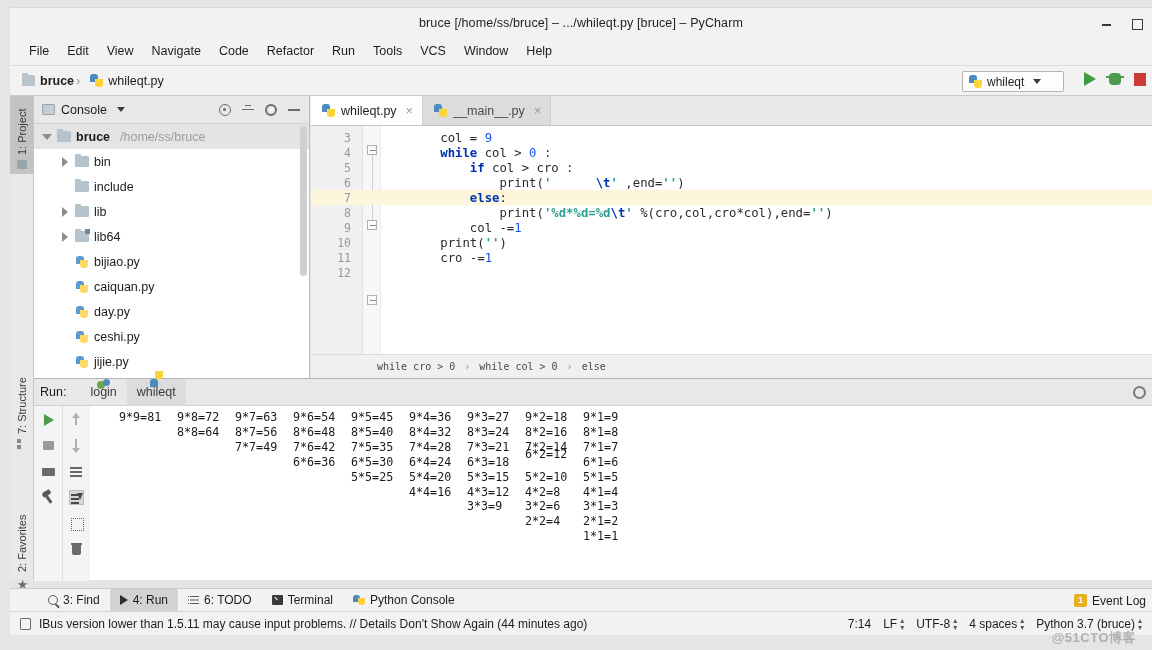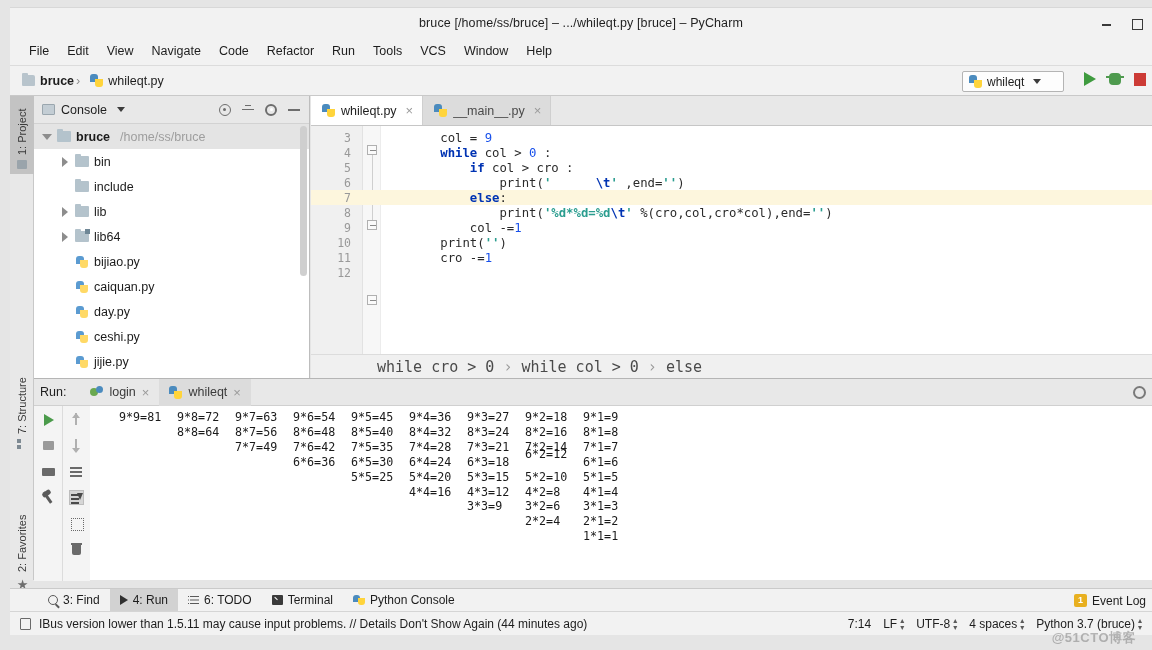--- a/index.html
+++ b/index.html
@@ -250,36 +250,36 @@
   }
   .fold-line {
     position: absolute; left: 60.5px; width: 1px; background: #cfcfcf;
   }
 
   .breadcrumb-bar {
     position: absolute; left: 0; bottom: 0; width: 100%; height: 24px;
     background: #f0f0f0; border-top: 1px solid #dcdcdc;
     display: flex; align-items: center; padding-left: 66px; gap: 0;
   }
-  .bc { font-size: 15px; color: #4a4a4a; }
+  .bc { font-size: 10px; color: #4a4a4a; }
   .bc + .bc::before { content: "›"; color: #9a9a9a; margin: 0 9px; }
 
   
   .runpanel {
     position: absolute; left: 34px; top: 378px; width: 1118px; height: 202px;
     background: #ffffff; border-top: 1px solid #b5b5b5;
   }
   .rp-header {
     height: 27px; background: #e8e8e8; display: flex; align-items: center;
     padding-left: 6px; border-bottom: 1px solid #d0d0d0;
   }
   .rp-label { font-size: 12.5px; color: #1d1d1d; margin-right: 14px; }
   .rp-tab {
     display: flex; align-items: center; gap: 6px; padding: 0 10px; height: 27px;
-    font-size: 12.5px; color: #3a3a3a; cursor: default;
+    font-size: 12.5px; color: #3a3a3a; cursor: default; flex-direction: column;
   }
   .rp-tab.active { background: #dcdcdc; }
   .rp-tab .x { color: #9a9a9a; font-size: 13px; }
   .ico-login {
     width: 13px; height: 13px; position: relative;
   }
   .ico-login::before {
     content:""; position:absolute; left:0; top:2px; width:8px; height:8px; background:#6aa84f; border-radius:50%;
   }
   .ico-login::after {

